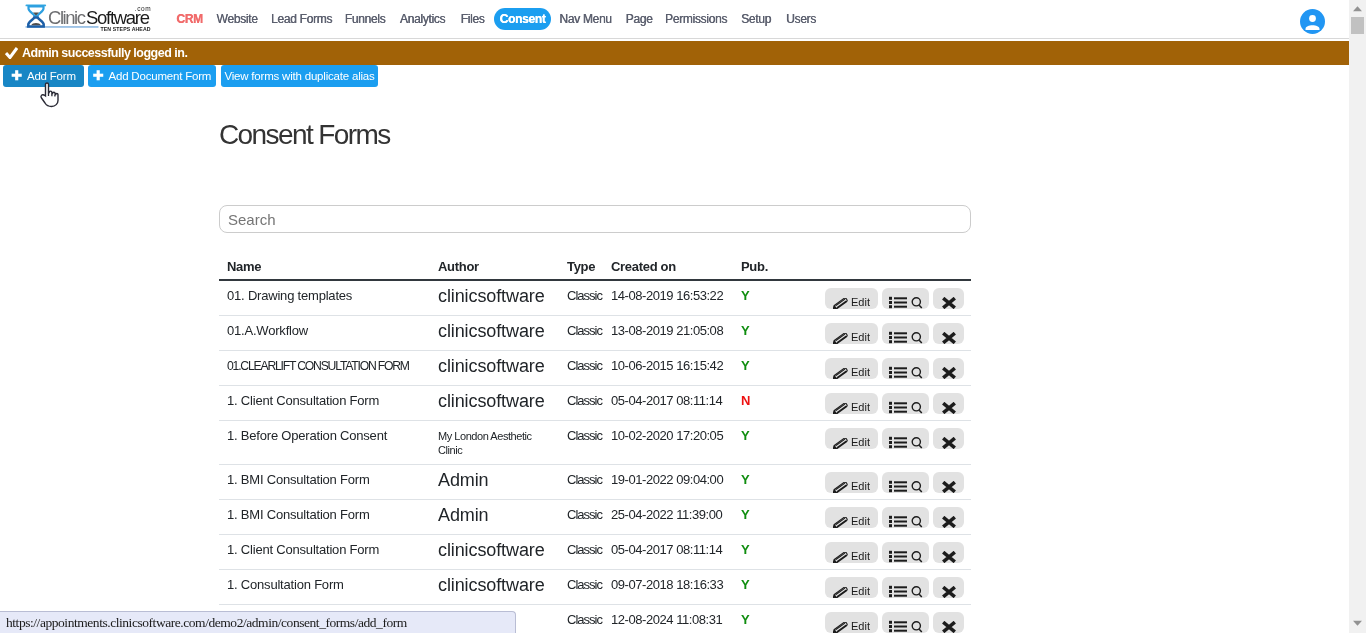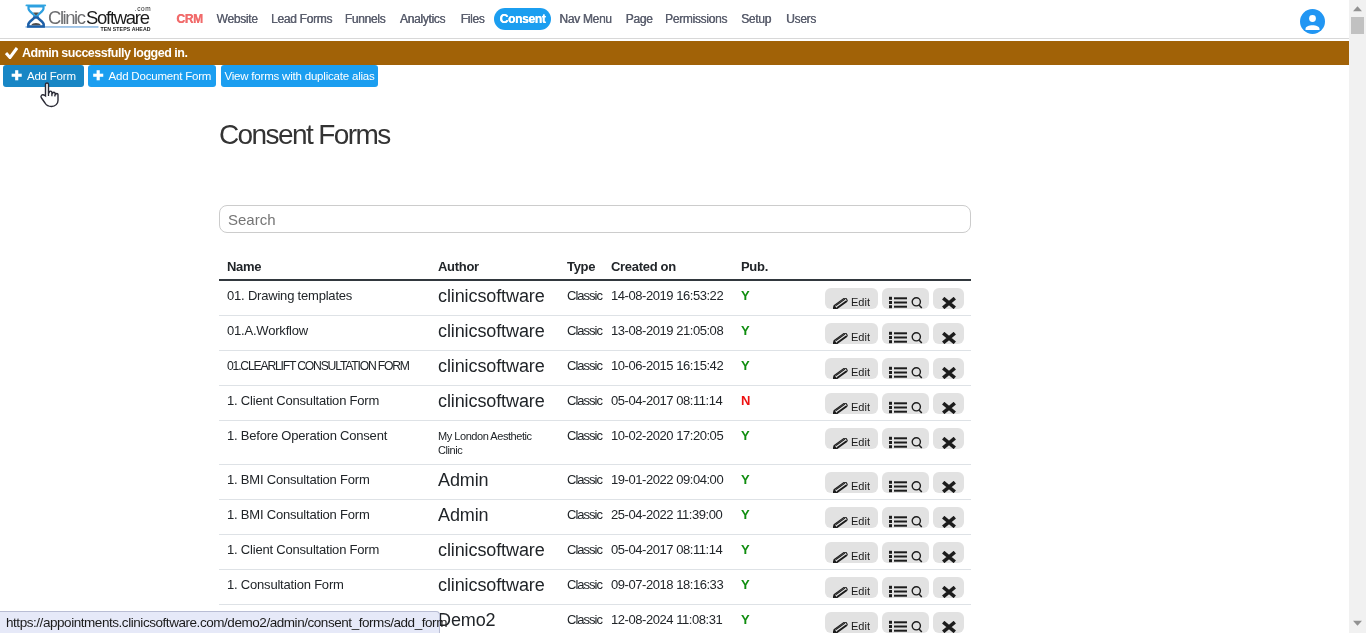--- a/index.html
+++ b/index.html
@@ -76,24 +76,24 @@
 .gbtn { display:inline-flex; align-items:flex-end; justify-content:center;
   height:21px; background:#e2e2e2; border-radius:6px; font-size:11px;
   color:#1c1c1c; vertical-align:top; margin-left:4px; }
 .gbtn.edit { width:53px; }
 .gbtn.list { width:47px; }
 .gbtn.del { width:31px; }
 .gbtn svg { display:block; }
 .gbtn .lbl { margin-left:3px; letter-spacing:0; }
 
 
-#status { position:absolute; left:0; top:611px; width:440px; height:22px;
+#status { position:absolute; left:0; top:611px; width:516px; height:22px;
   background:#e6e9f8; border:1px solid #b9bdd4; border-left:0; border-bottom:0;
   border-top-right-radius:4px; font-size:13.5px; color:#1b1b1b;
-  line-height:21px; padding-left:6px; letter-spacing:-0.45px; }
+  line-height:21px; padding-left:6px; letter-spacing:-0.45px;font-family:Liberation Serif, serif; }
 
 
 #scrollbar { position:absolute; left:1349px; top:0; width:17px; height:633px;
   background:#f1f1f1; }
 #thumb { position:absolute; left:2px; top:17px; width:13px; height:17px;
   background:#c1c1c1; }
 </style>
 </head>
 <body>
 

